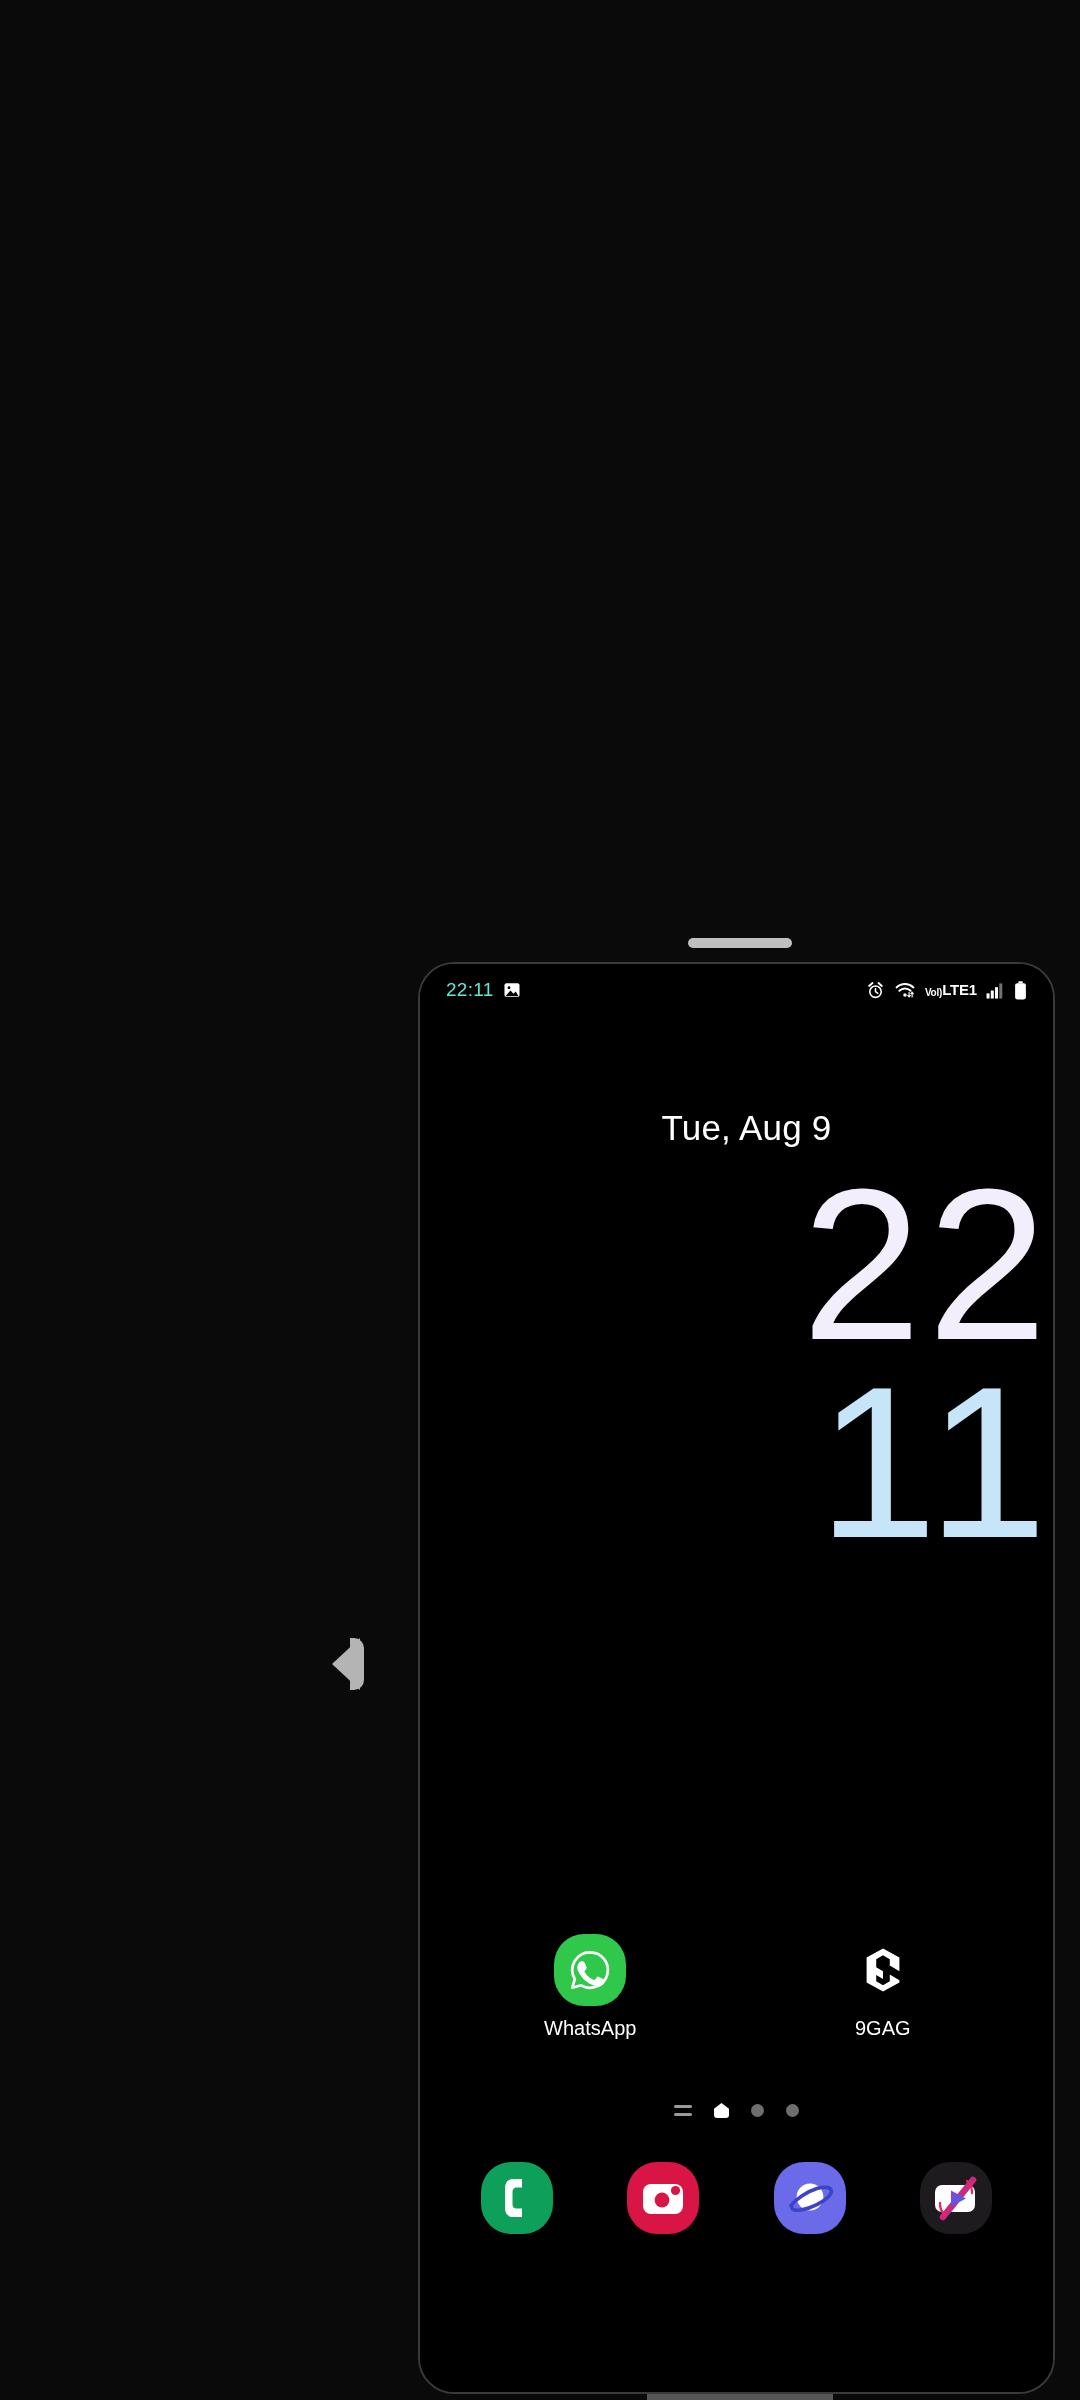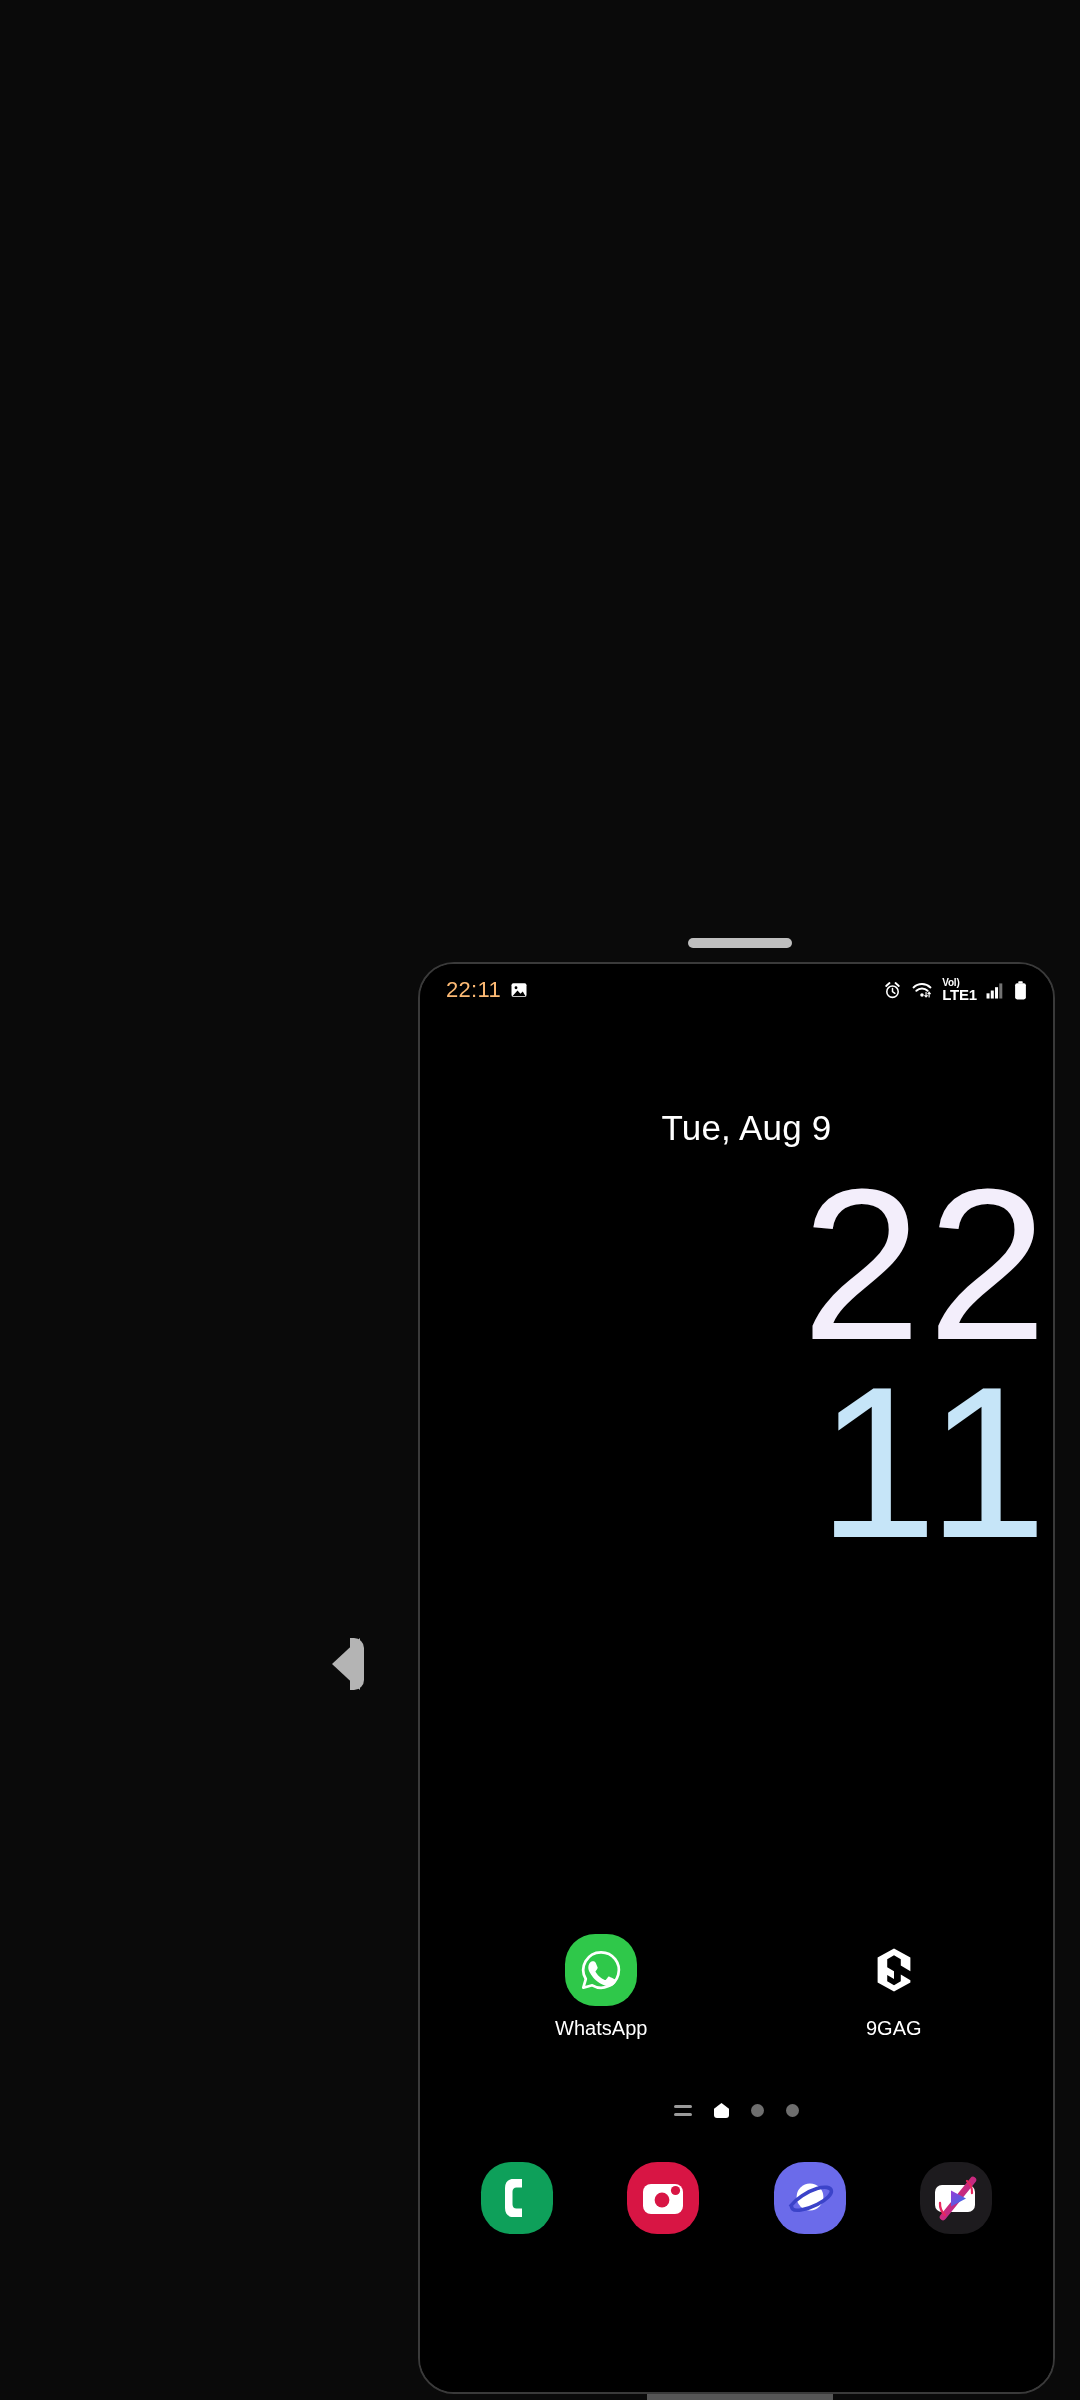--- a/index.html
+++ b/index.html
@@ -47,27 +47,27 @@
   }
   .screen{ position:absolute; inset:0; background:#000; }
 
   
   .statusbar{
     position:absolute; left:0; top:0; width:100%; height:52px;
     display:flex; align-items:center; justify-content:space-between;
     padding:0 26px;
   }
   .sb-left{ display:flex; align-items:center; gap:9px; }
-  .sb-time{ color:#fdba74; font-size:22px; letter-spacing:.3px; }
+  .sb-time{ color:#5eead4; font-size:19px; letter-spacing:.3px; }
   .sb-right{ display:flex; align-items:center; gap:9px; }
   .ic{ display:block; }
 
   
   .volte{
-    display:flex; flex-direction:column; align-items:flex-start;
+    display:flex; flex-direction:row; align-items:flex-end;
     color:#fff; line-height:.95; font-size:10px; font-weight:bold;
     letter-spacing:-.2px;
   }
   .volte .l1{ font-size:10px; }
   .volte .l2{ font-size:15px; }
 
   
   .datetext{
     position:absolute; top:144px; width:100%; text-align:center;
     color:#ffffff; font-size:35px; font-weight:400; letter-spacing:.2px;padding-left:20px;
@@ -79,21 +79,21 @@
   .bigclock div{
     font-size:215px; font-weight:300; letter-spacing:6px;
     font-family:"Liberation Sans", sans-serif;
   }
   .hh{ color:#f3eefb; }
   .mm{ color:#c6e5f8; }
 
   
   .appgrid{
     position:absolute; top:970px; left:0; width:100%;
-    display:flex; justify-content:space-around; padding:0 24px;margin-left:11px;
+    display:flex; justify-content:space-around; padding:0 24px;
   }
   .app{ width:118px; display:flex; flex-direction:column; align-items:center; gap:11px; }
   .appicon{
     width:72px; height:72px; position:relative;
     display:flex; align-items:center; justify-content:center;
   }
   .squircle{
     width:72px; height:72px;
     border-radius:42% 42% 42% 42% / 42% 42% 42% 42%;
     display:flex; align-items:center; justify-content:center;

